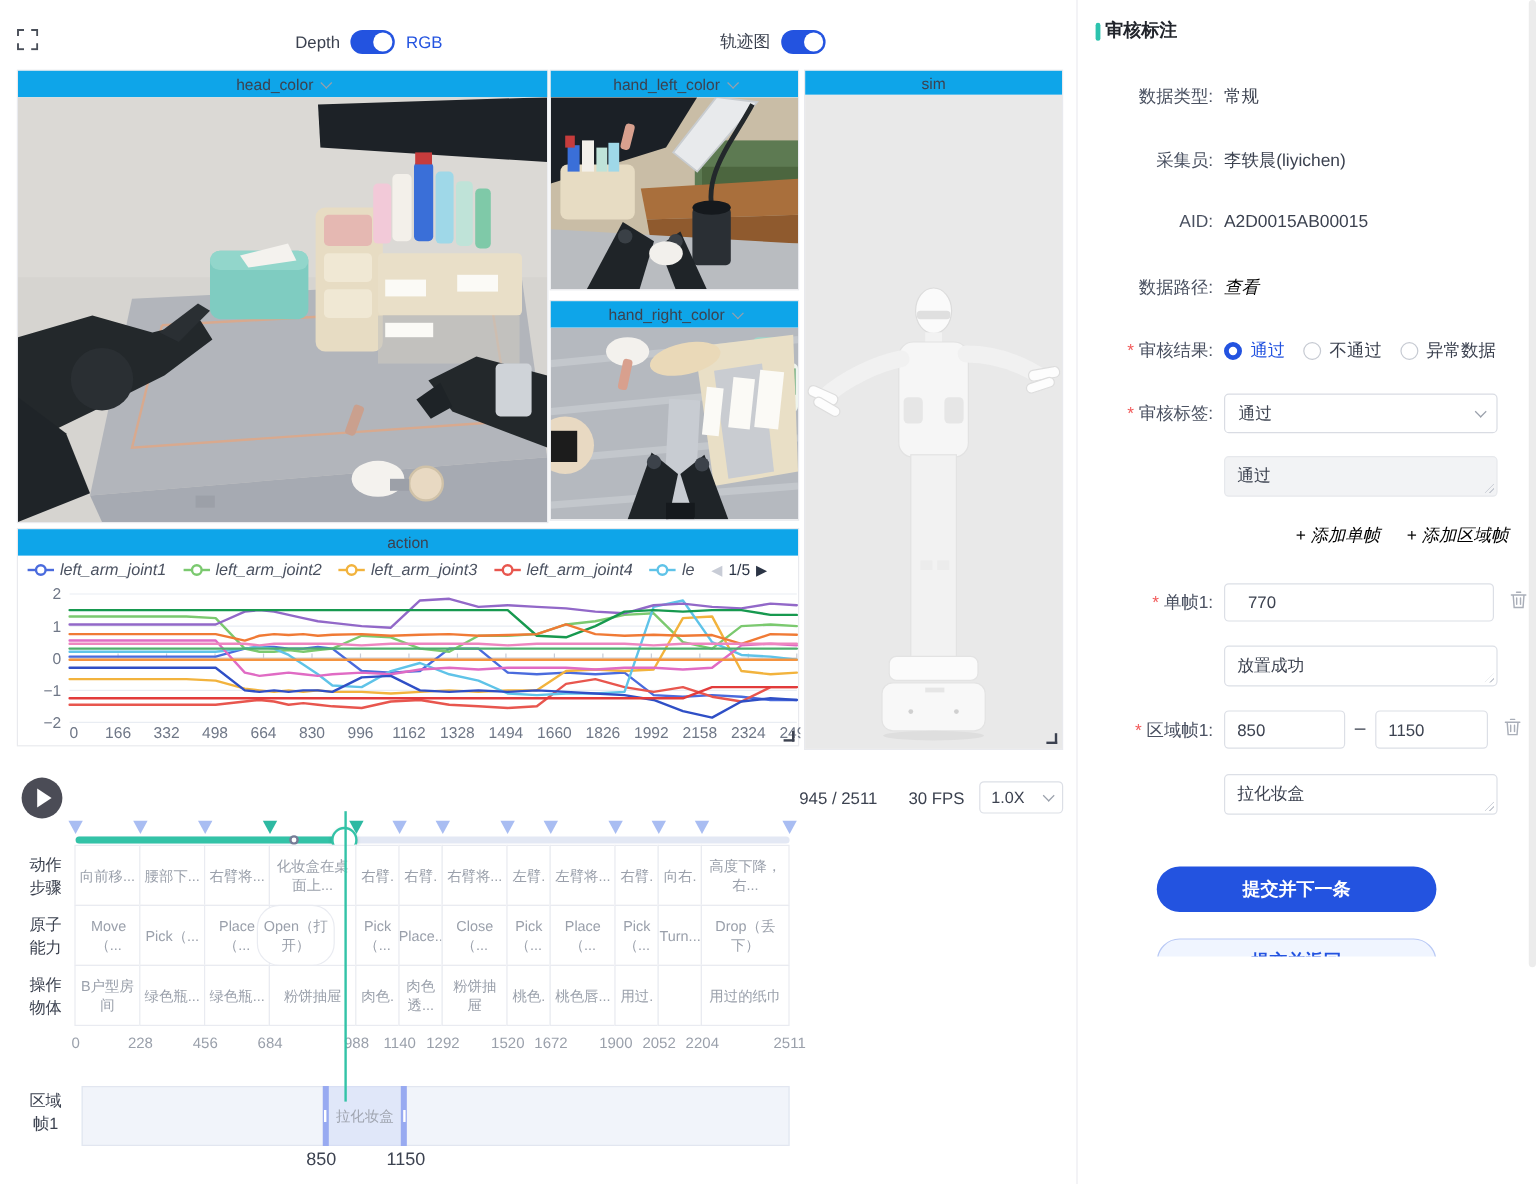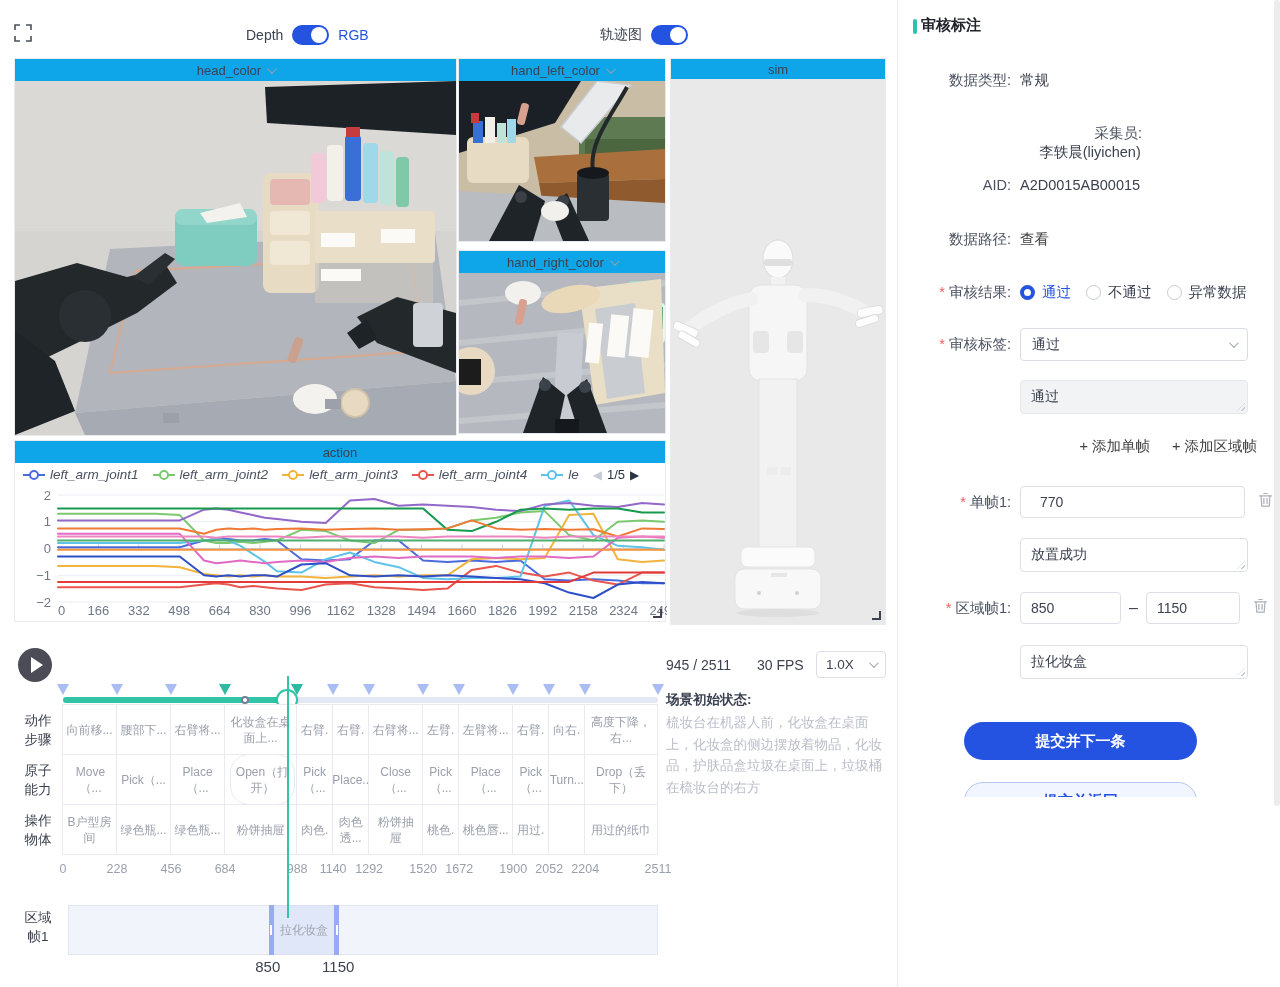--- a/index.html
+++ b/index.html
@@ -51,21 +51,21 @@
   .playhead{position:absolute;width:1.5px;background:#33c3a7;z-index:5;}
   
   .side{position:absolute;left:897px;top:0;width:383px;height:987px;background:#fff;border-left:1px solid #ececf0;}
   .side-clip{position:absolute;left:0;top:0;width:383px;height:797px;overflow:hidden;}
   .side-title{position:absolute;left:23px;top:16px;font-size:15px;font-weight:bold;color:#21242b;}
   .side-bar{position:absolute;left:15px;top:19px;width:4px;height:15px;border-radius:2px;background:#2cc3ae;}
   .frow{position:absolute;left:0;width:375px;display:flex;align-items:center;}
   .flab{display:inline-block;width:113px;text-align:right;font-size:14.5px;color:#4a5161;flex:none;}
   .fval{margin-left:9px;font-size:14.5px;color:#3c4250;}
   .req:before{content:"* ";color:#f25c5c;}
-  .link{color:#404040;cursor:pointer;}
+  .link{color:#000000;cursor:pointer;font-style:italic;}
   .radio{width:15px;height:15px;border-radius:50%;display:inline-block;flex:none;}
   .radio.on{border:4.5px solid #2353e0;background:#fff;}
   .radio.off{border:1px solid #c6cad2;background:#fff;}
   .ritem{display:flex;align-items:center;gap:7px;margin-right:15px;font-size:14.5px;color:#3c4250;cursor:pointer;}
   .selbox{margin-left:9px;width:228px;height:33px;border:1px solid #d9dce3;border-radius:4px;display:flex;align-items:center;justify-content:space-between;padding:0 11px;font-size:14px;color:#3c4250;background:#fff;cursor:pointer;}
   .tarea{margin-left:9px;width:228px;height:34px;border:1px solid #dcdfe6;border-radius:4px;padding:7px 10px;font-size:14px;color:#3c4250;background:#fff;position:relative;}
   .tarea.gray{background:#f2f3f5;border-color:#e6e8ec;}
   .tarea .rsz2{position:absolute;right:2px;bottom:2px;width:8px;height:8px;background:repeating-linear-gradient(-45deg,transparent 0 2px,#c8ccd4 2px 3.2px);clip-path:polygon(100% 0,100% 100%,0 100%);}
   .inp{margin-left:9px;height:32px;border:1px solid #dcdfe6;border-radius:4px;padding:0 10px;font-size:14px;color:#3c4250;background:#fff;display:flex;align-items:center;}
   .trash{margin-left:13px;cursor:pointer;flex:none;}
@@ -388,21 +388,21 @@
         <div class="tcell" style="left: 513.219px; top: 704px; width: 37.0175px;">右臂.</div>
         <div class="tcell" style="left: 549.237px; top: 704px; width: 37.0175px;">向右.</div>
         <div class="tcell" style="left: 585.254px; top: 704px; width: 73.7459px;">高度下降，右...</div>
         <div class="rowlab" style="top: 761px;">
           <div>原子</div>
           <div>能力</div>
         </div>
         <div class="tcell" style="left: 63px; top: 754px; width: 57px;">Move（...</div>
         <div class="tcell" style="left: 117.026px; top: 754px; width: 55.0263px;">Pick（...</div>
         <div class="tcell" style="left: 171.053px; top: 754px; width: 55.0263px;">Place（...</div>
-        <div class="tcell" style="left: 231px; top: 754px; width: 65px; border-radius: 19px;">Open（打开）</div>
+        <div class="tcell" style="left: 215px; top: 754px; width: 65px; border-radius: 19px;">Open（打开）</div>
         <div class="tcell" style="left: 297.114px; top: 754px; width: 37.0175px;">Pick（...</div>
         <div class="tcell" style="left: 333.131px; top: 754px; width: 37.0175px;">Place..</div>
         <div class="tcell" style="left: 369.149px; top: 754px; width: 55.0263px;">Close（...</div>
         <div class="tcell" style="left: 423.175px; top: 754px; width: 37.0175px;">Pick（...</div>
         <div class="tcell" style="left: 459.193px; top: 754px; width: 55.0263px;">Place（...</div>
         <div class="tcell" style="left: 513.219px; top: 754px; width: 37.0175px;">Pick（...</div>
         <div class="tcell" style="left: 549.237px; top: 754px; width: 37.0175px;">Turn...</div>
         <div class="tcell" style="left: 585.254px; top: 754px; width: 73.7459px;">Drop（丢下）</div>
         <div class="rowlab" style="top: 811px;">
           <div>操作</div>
@@ -430,24 +430,20 @@
         <span class="axis-lab" style="left: 270.131px;">1140</span>
         <span class="axis-lab" style="left: 306.149px;">1292</span>
         <span class="axis-lab" style="left: 360.175px;">1520</span>
         <span class="axis-lab" style="left: 396.193px;">1672</span>
         <span class="axis-lab" style="left: 450.219px;">1900</span>
         <span class="axis-lab" style="left: 486.237px;">2052</span>
         <span class="axis-lab" style="left: 522.254px;">2204</span>
         <span class="axis-lab" style="left: 595px;">2511</span>
       </div>
 
-    <div class="abs" style="left:666px;top:690px;width:224px;">
-      <div class="scene-t">场景初始状态:</div>
-      <div class="scene-p">梳妆台在机器人前，化妆盒在桌面上，化妆盒的侧边摆放着物品，化妆品，护肤品盒垃圾在桌面上，垃圾桶在梳妆台的右方</div>
-    </div>
 
     <div class="abs rowlab" style="top:908px;">
       <div>区域</div>
         <div>帧1</div>
     </div>
     <div class="regio-track" style="left:68px;top:905px;width:590px;height:50px;">
       <div class="regio-box" style="left: 199.721px; width: 70.4898px;">
         <span class="grip" style="left:-3.5px;"></span>
         <span>拉化妆盒</span>
         <span class="grip" style="right:-3.5px;"></span>
@@ -459,21 +455,21 @@
 
   <div class="side">
     <div class="side-clip">
       <div class="side-bar"></div>
       <div class="side-title">审核标注</div>
 
       <div class="frow" style="top:71px;">
         <span class="flab">数据类型:</span>
         <span class="fval">常规</span>
       </div>
-      <div class="frow" style="top:124px;flex-direction:column;">
+      <div class="frow" style="top:124px;">
         <span class="flab">采集员:</span>
         <span class="fval">李轶晨(liyichen)</span>
       </div>
       <div class="frow" style="top:177px;">
         <span class="flab">AID:</span>
         <span class="fval">A2D0015AB00015</span>
       </div>
       <div class="frow" style="top:230px;">
         <span class="flab">数据路径:</span>
         <span class="fval link">查看</span>

